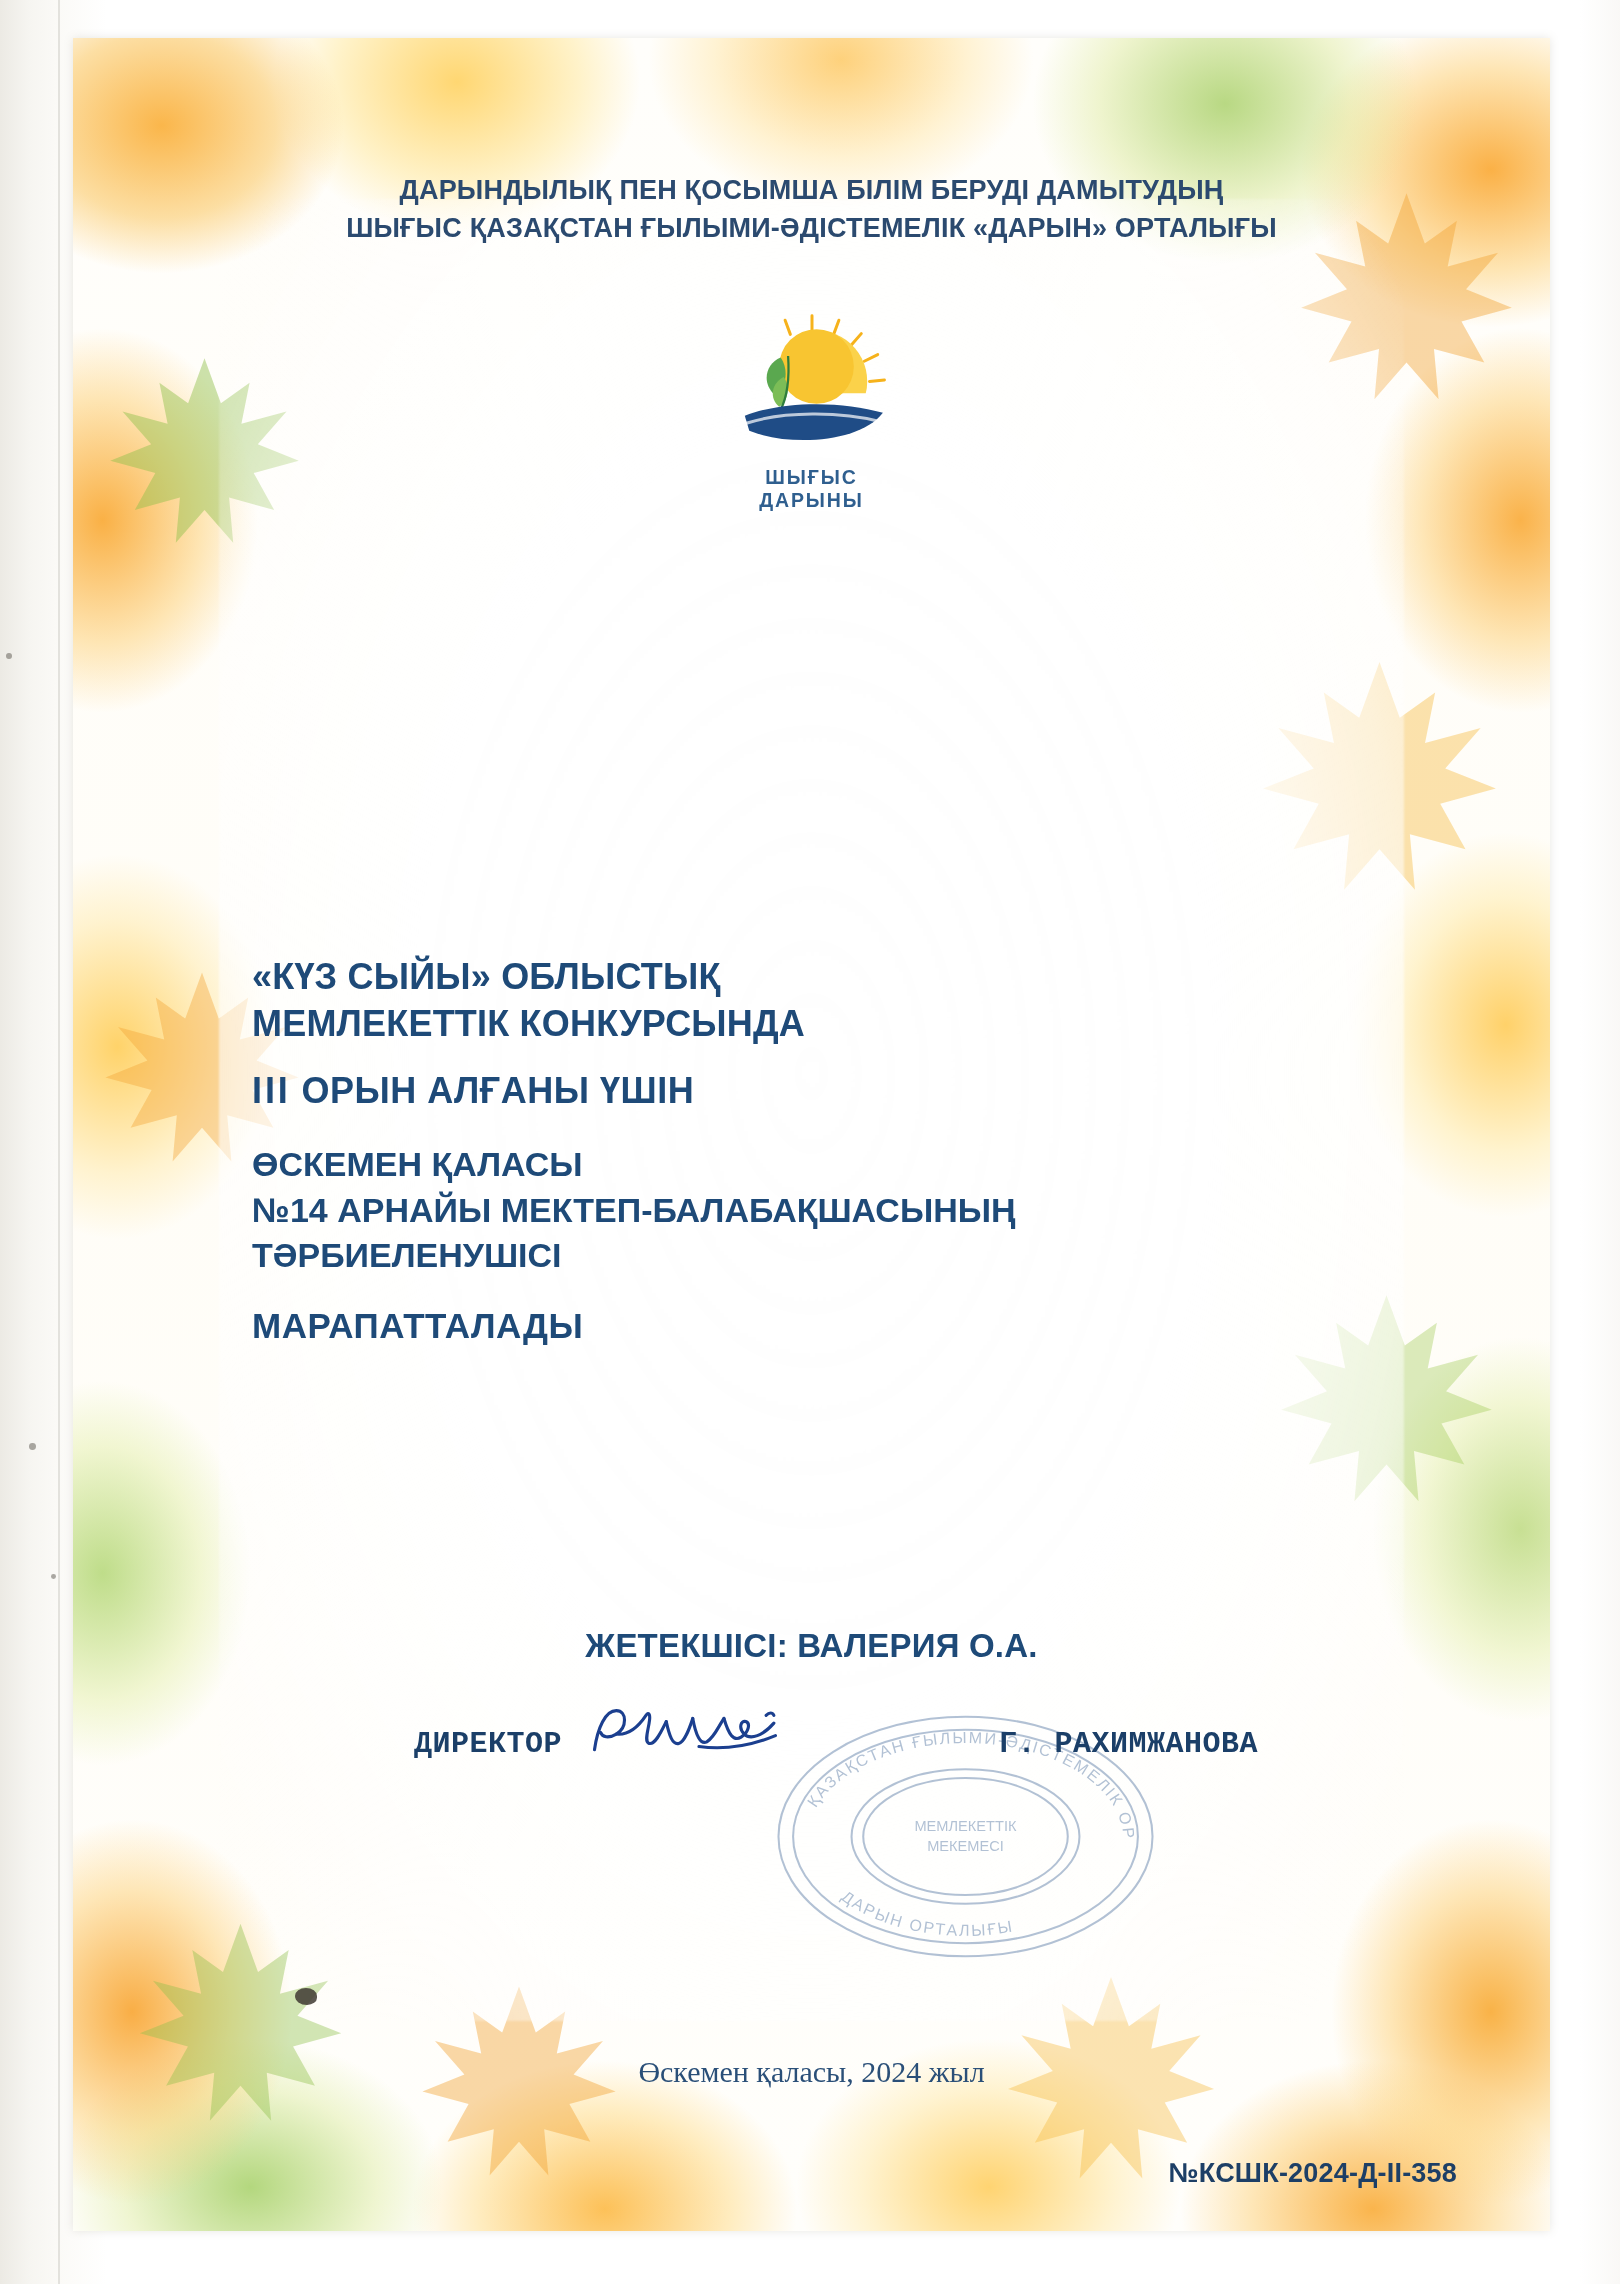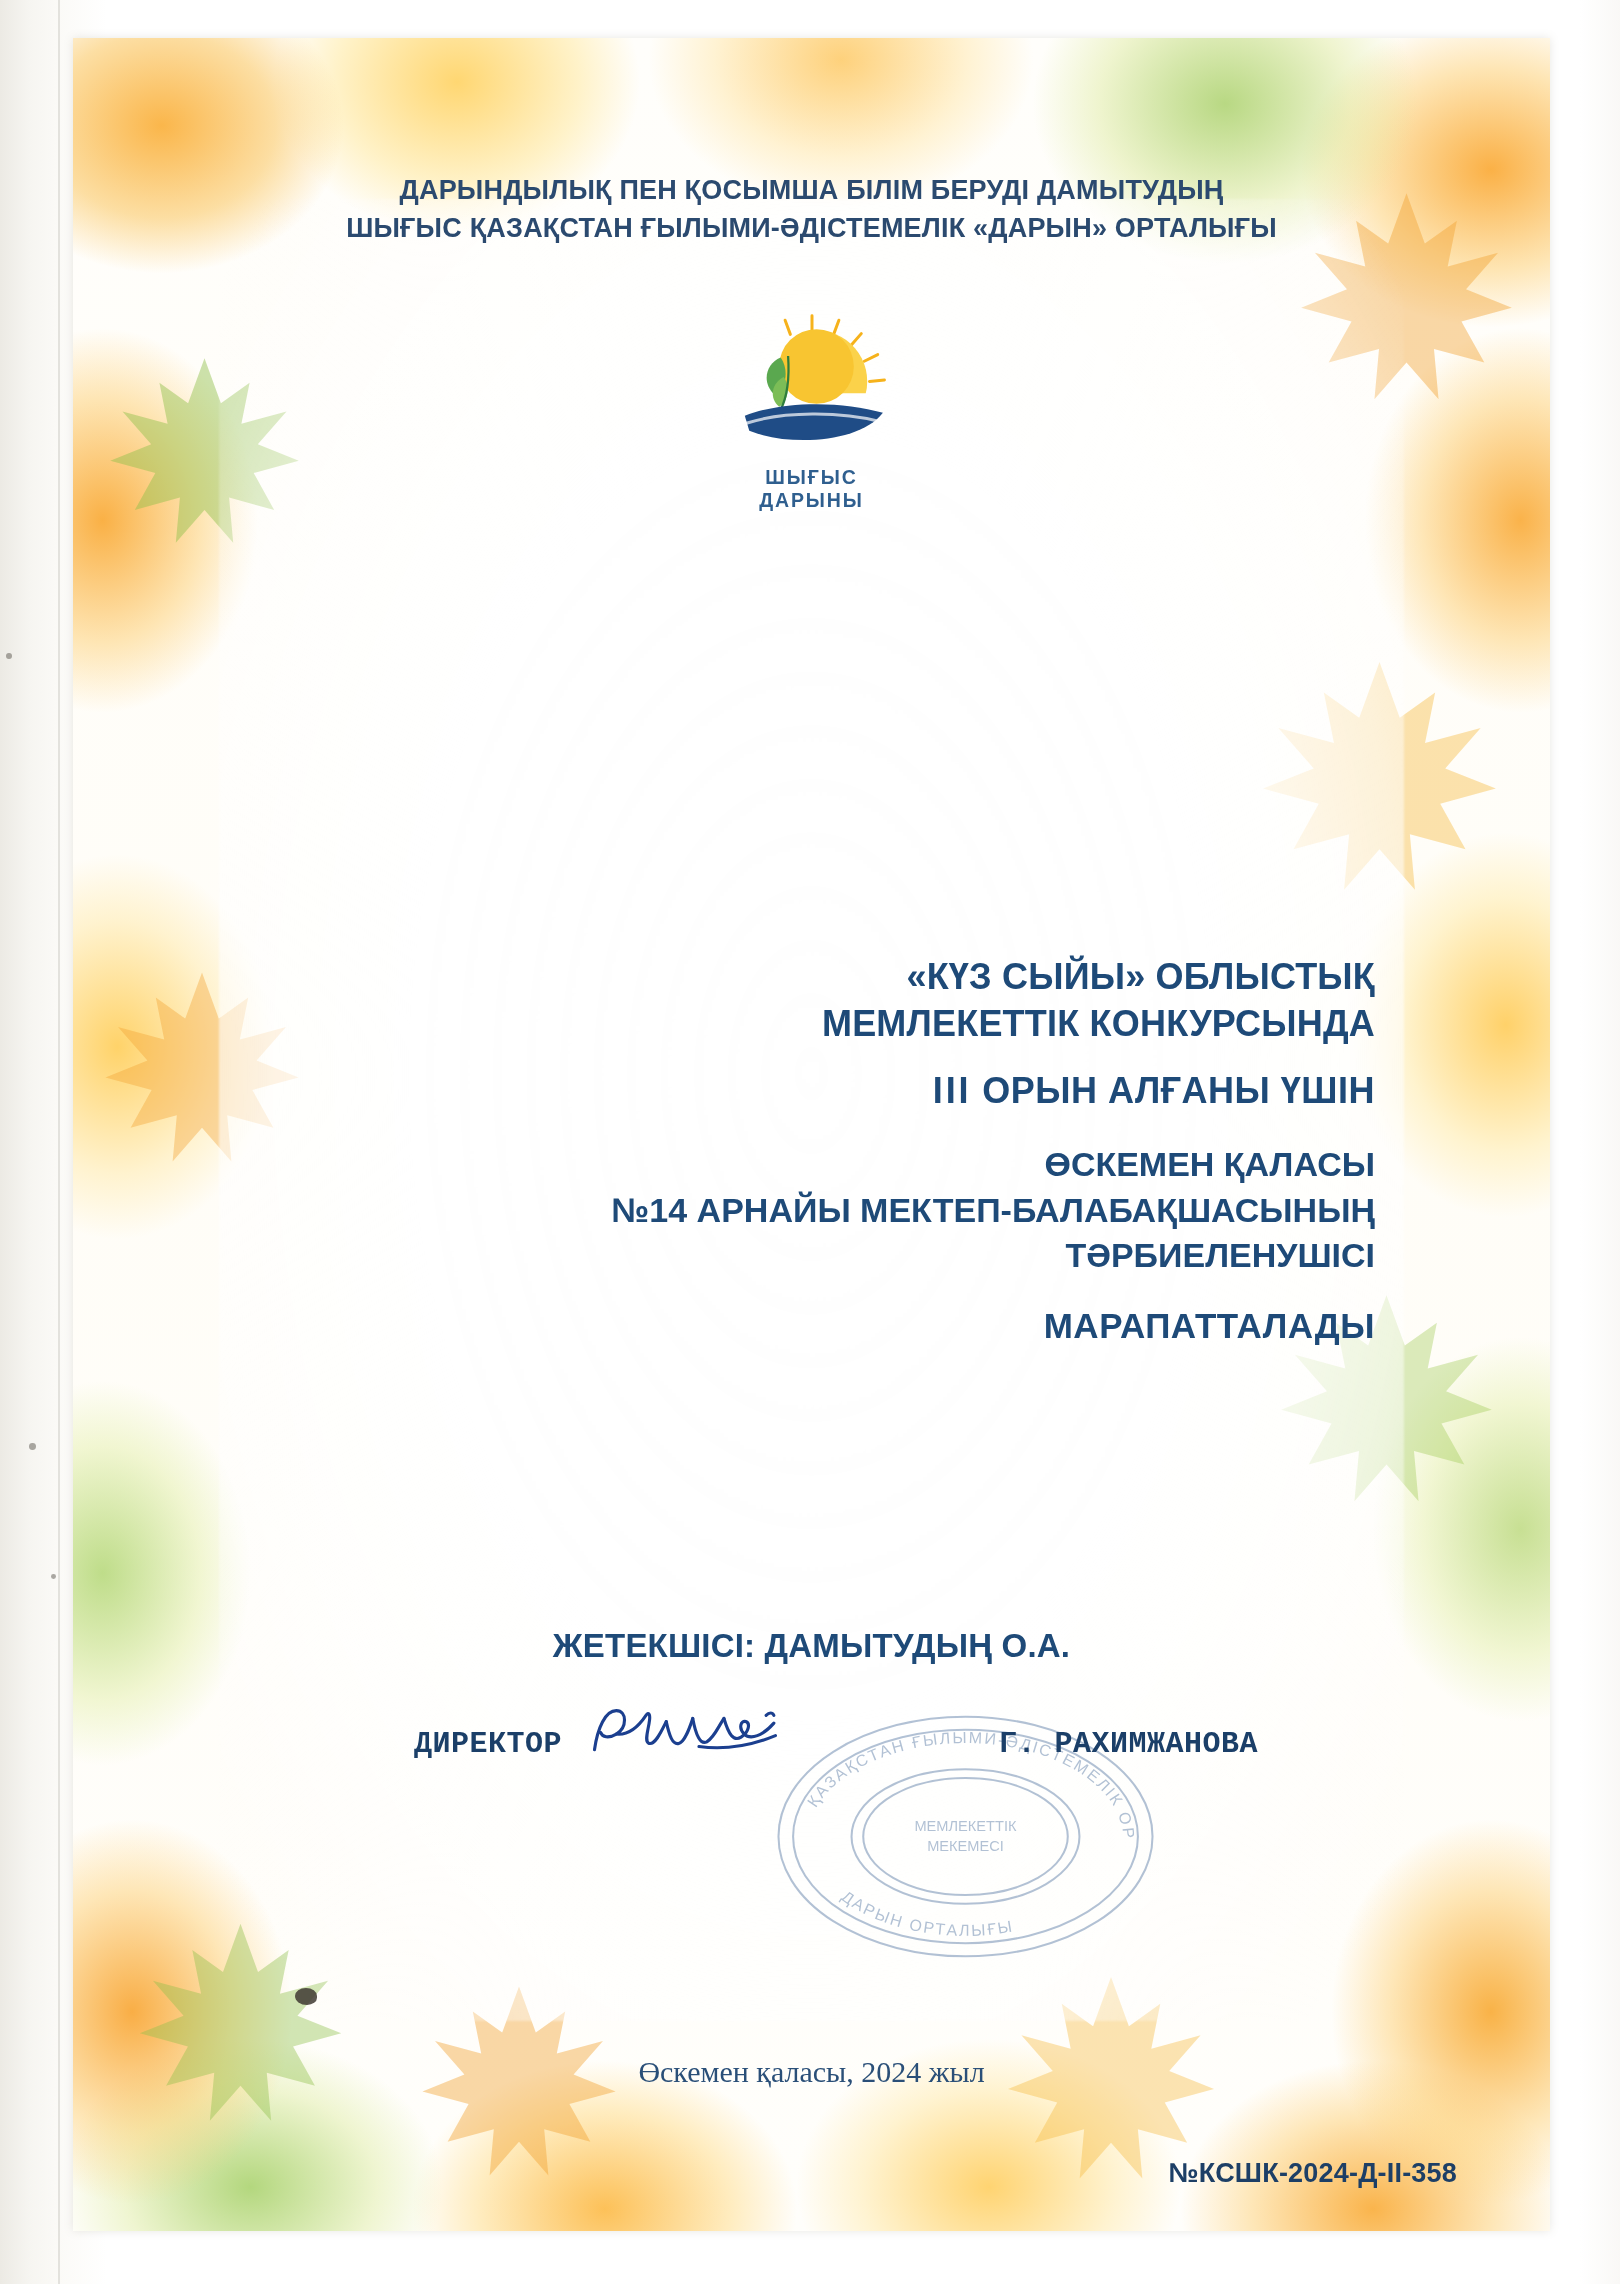--- a/index.html
+++ b/index.html
@@ -148,21 +148,21 @@
     color: #2c5b91;
     text-shadow: 4.9px 5.8px 7.8px rgba(120,130,150,0.35);
     letter-spacing: -1.9px;
   }
 
   .body-block {
     position: absolute;
     left: 179px;
     right: 175px;
     top: 916px;
-    text-align: right;
+    text-align: left;
     color: #1e4a78;
   }
   .line-contest {
     font-size: 36px;
     font-weight: bold;
     line-height: 1.30;
     letter-spacing: 0.2px;
   }
   .line-place {
     margin-top: 22.4px;
@@ -360,21 +360,21 @@
         <div class="line-school">
           <div>ӨСКЕМЕН ҚАЛАСЫ</div>
           <div>№14 АРНАЙЫ МЕКТЕП-БАЛАБАҚШАСЫНЫҢ</div>
           <div>ТӘРБИЕЛЕНУШІСІ</div>
         </div>
 
 
         <div class="line-award">МАРАПАТТАЛАДЫ</div>
       </div>
 
-      <div class="line-mentor">ЖЕТЕКШІСІ: ДАМЫТУДЫҢ О.А.</div>
+      <div class="line-mentor">ЖЕТЕКШІСІ: ВАЛЕРИЯ О.А.</div>
 
       <svg class="stamp" viewBox="0 0 300 180">
         <g fill="none" stroke="#5f7fa8" stroke-width="1.4">
           <ellipse cx="150" cy="90" rx="128" ry="82"></ellipse>
           <ellipse cx="150" cy="90" rx="118" ry="73"></ellipse>
           <ellipse cx="150" cy="90" rx="78" ry="46"></ellipse>
           <ellipse cx="150" cy="90" rx="70" ry="40"></ellipse>
         </g>
         <path id="stamp-top" d="M42 92 A108 66 0 0 1 258 92" fill="none"></path>
         <path id="stamp-bot" d="M40 90 A110 68 0 0 0 260 90" fill="none"></path>

